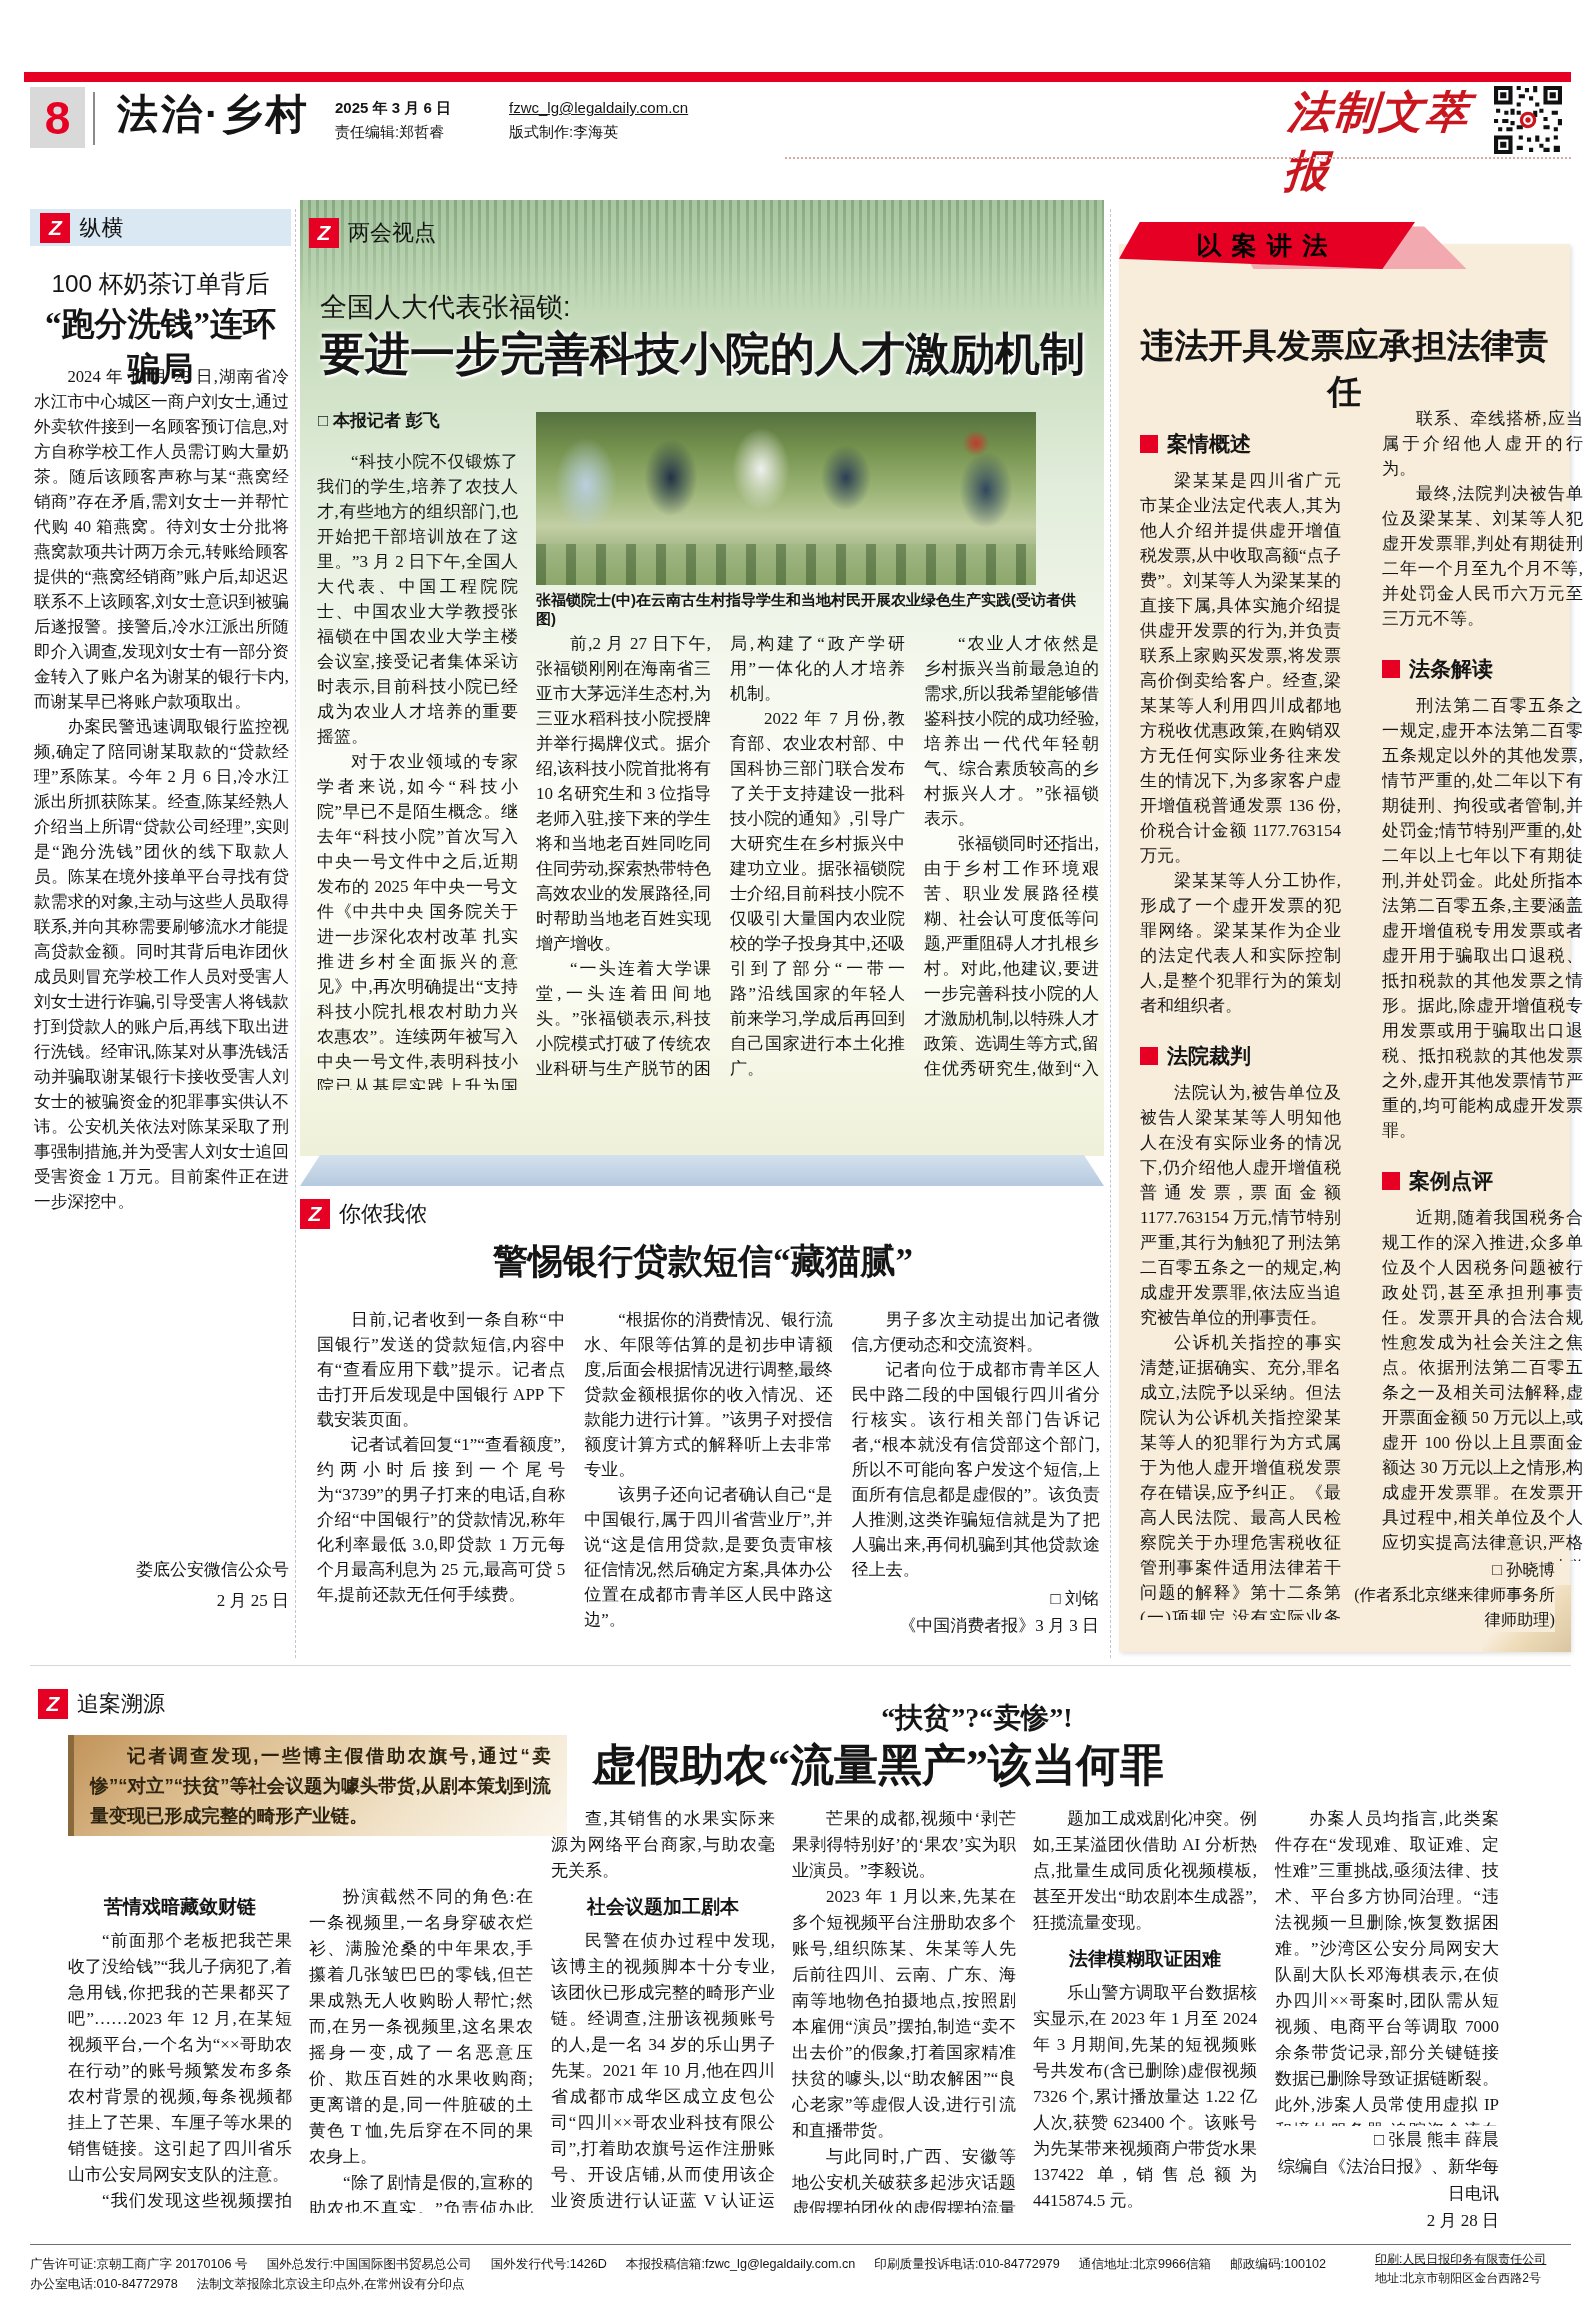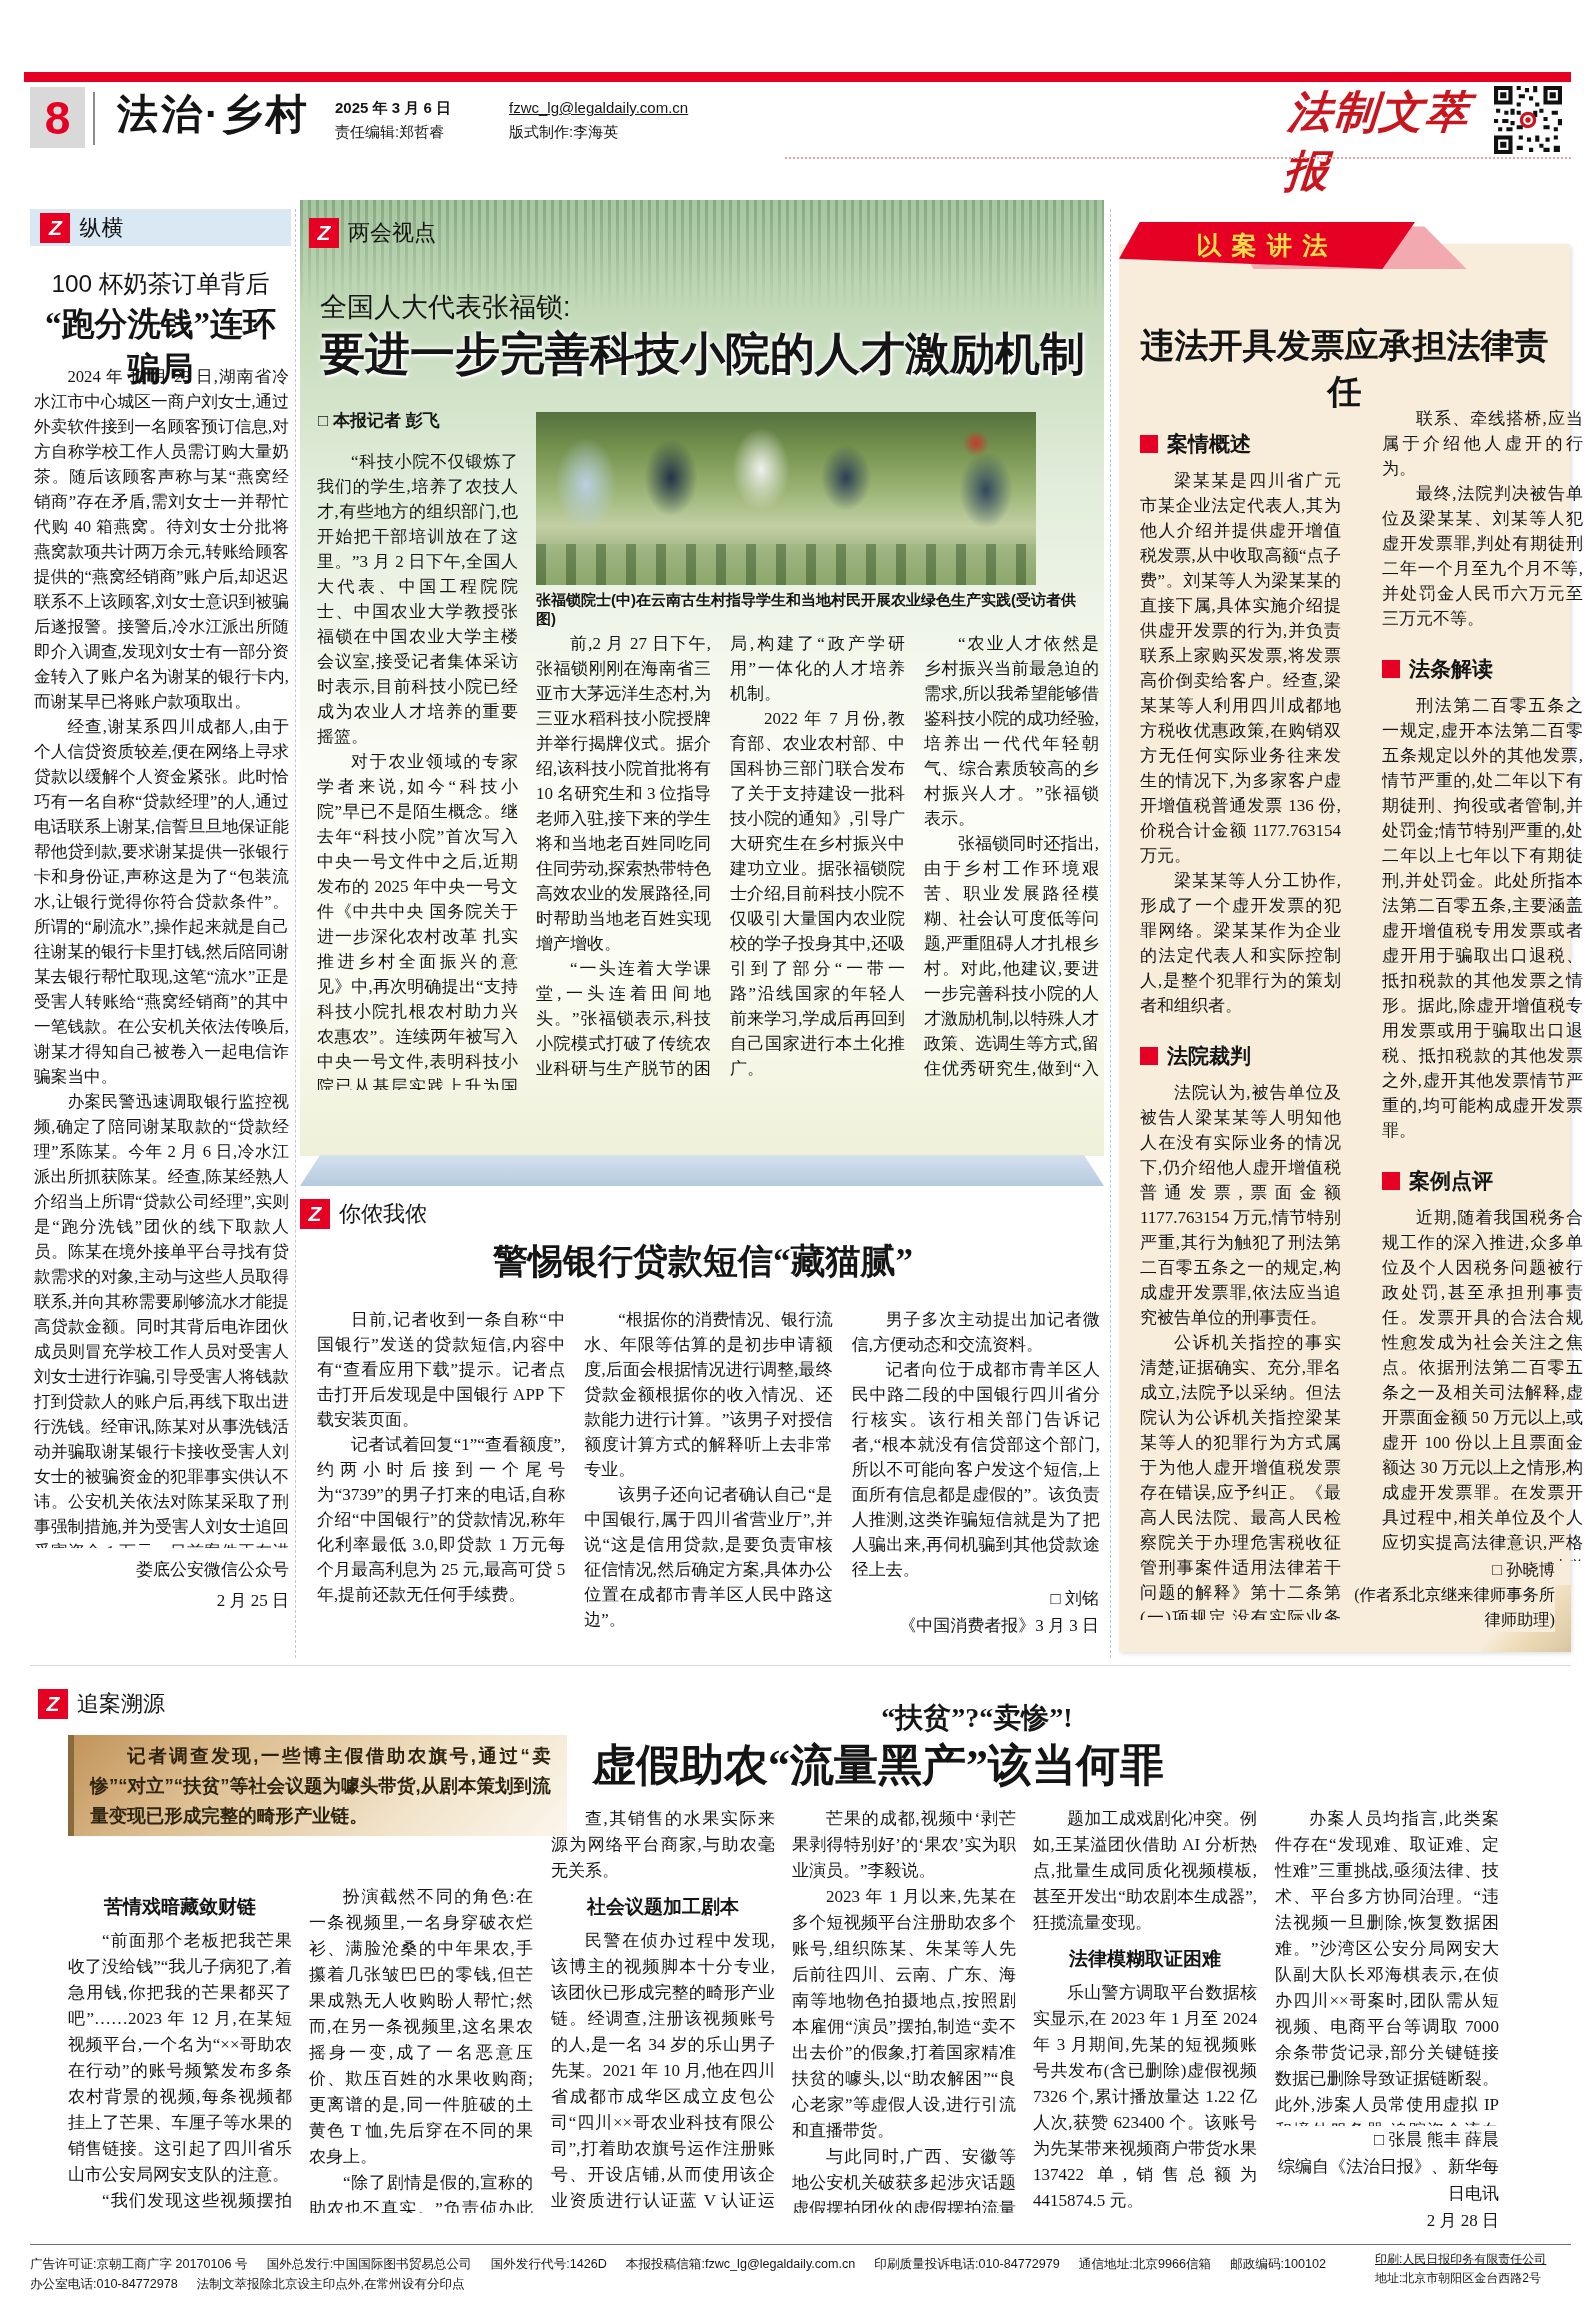--- a/index.html
+++ b/index.html
@@ -86,21 +86,21 @@
   
   .cream{left:1119px;top:244px;width:451px;height:1408px;background:#f8edda;
      box-shadow:1.5px 2.2px 4.4px rgba(0,0,0,.12);}
   .curl{left:1482px;top:1585px;width:89px;height:67px;
      background:linear-gradient(315deg,#d9c5a0 0%,#eedcba 40%,rgba(248,237,218,0) 62%);}
   .yian-banner{left:1119px;top:222px;width:348px;height:47px;}
   .ribbon-back{position:absolute;left:111px;top:4.4px;width:237px;height:43px;background:#f2a9b0;
      clip-path:polygon(0 0,82% 0,100% 100%,10% 100%);}
   .ribbon-main{position:absolute;left:0;top:0;width:296px;height:47px;background:var(--red);
      clip-path:polygon(7% 0,100% 0,89% 100%,0 78%);display:flex;align-items:center;justify-content:center;}
-  .ribbon-main span{color:#fde047;font-family:"Liberation Sans",sans-serif;font-weight:bold;
+  .ribbon-main span{color:#000000;font-family:"Liberation Sans",sans-serif;font-weight:bold;
      font-size:25px;letter-spacing:10.4px;}
   .yian-h{left:1132px;top:323px;width:425px;text-align:center;font-size:34px;font-weight:900;}
   .yian-a{left:1140px;top:406px;width:201px;height:1214px;}
   .yian-b{left:1354px;top:406px;width:201px;height:1155px;margin-left:28px;}
   .yian-sig{left:1354px;top:1557px;width:201px;background:#f8edda;font-size:16.3px;line-height:25px;
      text-align:right;}
   
   .bot-rule{left:30px;top:1665px;width:1541px;border-top:1.5px solid #d7d7d7;}
   .za-badge{left:38px;top:1689px;}
   .gold{left:68px;top:1735px;width:499px;height:101px;
@@ -164,21 +164,20 @@
   <div class="abs zh-band">
     <div class="badge-row">
       <span class="zlogo">Z</span>
       <span>纵横</span>
     </div>
   </div>
   <div class="abs zh-k">100 杯奶茶订单背后</div>
   <div class="abs zh-h">“跑分洗钱”连环骗局</div>
   <div class="abs zh-body bodytext">
       <p class="para">2024 年 12 月 23 日,湖南省冷水江市中心城区一商户刘女士,通过外卖软件接到一名顾客预订信息,对方自称学校工作人员需订购大量奶茶。随后该顾客声称与某“燕窝经销商”存在矛盾,需刘女士一并帮忙代购 40 箱燕窝。待刘女士分批将燕窝款项共计两万余元,转账给顾客提供的“燕窝经销商”账户后,却迟迟联系不上该顾客,刘女士意识到被骗后遂报警。接警后,冷水江派出所随即介入调查,发现刘女士有一部分资金转入了账户名为谢某的银行卡内,而谢某早已将账户款项取出。</p>
-      <p class="para">经查,谢某系四川成都人,由于个人信贷资质较差,便在网络上寻求贷款以缓解个人资金紧张。此时恰巧有一名自称“贷款经理”的人,通过电话联系上谢某,信誓旦旦地保证能帮他贷到款,要求谢某提供一张银行卡和身份证,声称这是为了“包装流水,让银行觉得你符合贷款条件”。所谓的“刷流水”,操作起来就是自己往谢某的银行卡里打钱,然后陪同谢某去银行帮忙取现,这笔“流水”正是受害人转账给“燕窝经销商”的其中一笔钱款。在公安机关依法传唤后,谢某才得知自己被卷入一起电信诈骗案当中。</p>
       <p class="para">办案民警迅速调取银行监控视频,确定了陪同谢某取款的“贷款经理”系陈某。今年 2 月 6 日,冷水江派出所抓获陈某。经查,陈某经熟人介绍当上所谓“贷款公司经理”,实则是“跑分洗钱”团伙的线下取款人员。陈某在境外接单平台寻找有贷款需求的对象,主动与这些人员取得联系,并向其称需要刷够流水才能提高贷款金额。同时其背后电诈团伙成员则冒充学校工作人员对受害人刘女士进行诈骗,引导受害人将钱款打到贷款人的账户后,再线下取出进行洗钱。经审讯,陈某对从事洗钱活动并骗取谢某银行卡接收受害人刘女士的被骗资金的犯罪事实供认不讳。公安机关依法对陈某采取了刑事强制措施,并为受害人刘女士追回受害资金 1 万元。目前案件正在进一步深挖中。</p>
     </div>
   <div class="abs zh-src">
     <p class="sig">娄底公安微信公众号</p>
     <p class="sig">2 月 25 日</p>
   </div>
   <div class="abs dashv sep-v1"></div>
   <div class="abs dashv sep-v2"></div>
 
   <div class="abs lh-bg"></div>

